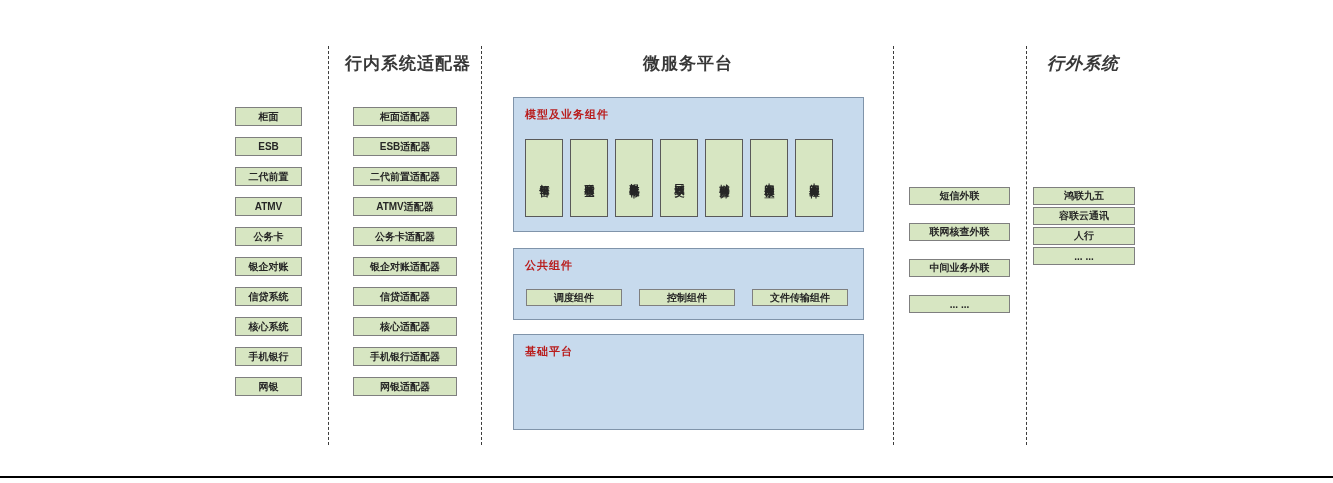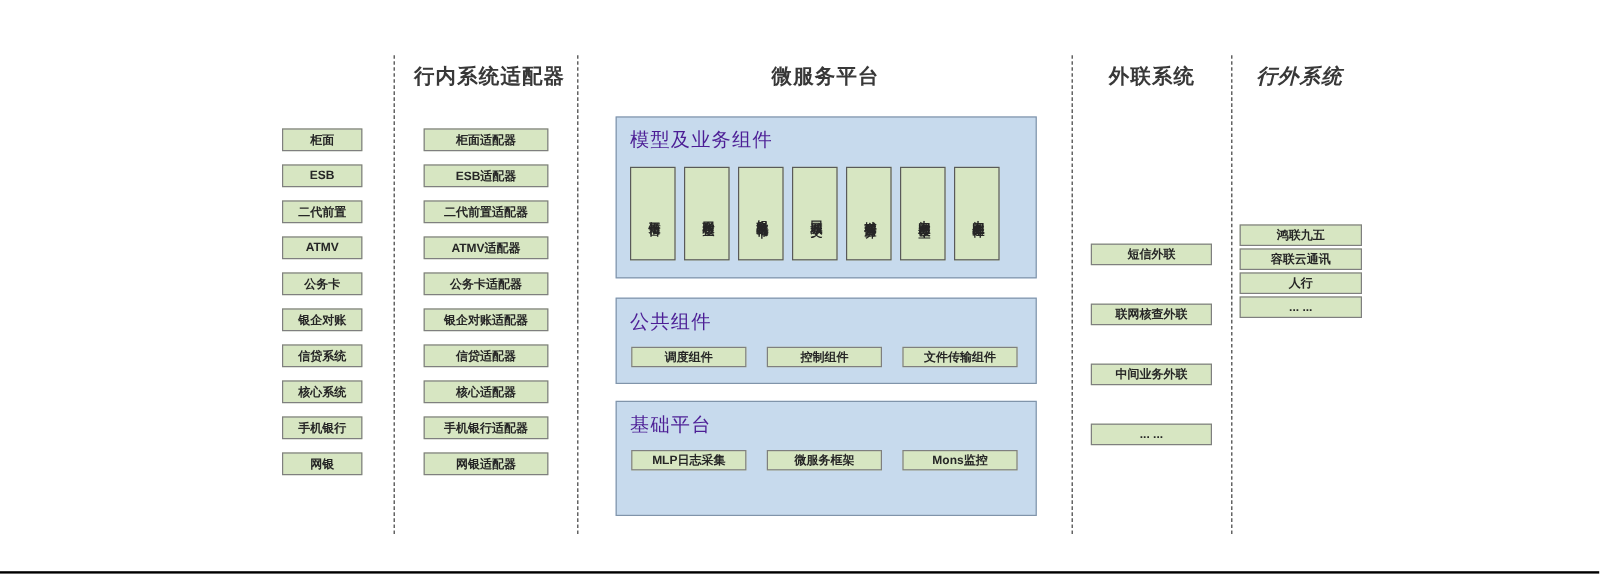--- a/index.html
+++ b/index.html
@@ -45,21 +45,21 @@
     color: #262626;
     font-size: 10px;
     font-weight: bold;
     display: flex;
     align-items: center;
     justify-content: center;
     white-space: nowrap;
   }
   .list-internal   { left: 235px;  top: 107px; width: 67px;  gap: 11px; }
   .list-adapters   { left: 353px;  top: 107px; width: 104px; gap: 11px; }
-  .list-external   { left: 909px;  top: 203px; width: 101px; gap: 32px; }
+  .list-external   { left: 909px;  top: 187px; width: 101px; gap: 18px; }
   .list-outside    { left: 1033px; top: 187px; width: 102px; gap: 2px; }
   .list-internal .green-box,
   .list-adapters .green-box { height: 19px; }
   .list-external .green-box,
   .list-outside  .green-box { height: 18px; }
 
   .panel {
     position: absolute;
     left: 513px;
     width: 351px;
@@ -67,24 +67,25 @@
     background: #c7daed;
     border: 1px solid #8094aa;
   }
   .panel-model  { top: 97px;  height: 135px; }
   .panel-common { top: 248px; height: 72px; padding-left: 20px;  }
   .panel-base   { top: 334px; height: 96px;  }
   .panel-title {
     position: absolute;
     left: 11px;
     top: 9px;
-    font-size: 16px;
-    color: #4c1d95;
+    font-size: 11px;
+    color: #b91c1c;
     letter-spacing: 1px;
     white-space: nowrap;
+    font-weight: bold;
   }
   .model-items {
     position: absolute;
     left: 11px;
     top: 41px;
     display: flex;
     flex-direction: row;
     gap: 7px;
   }
   .model-items .green-box {
@@ -117,21 +118,20 @@
     background: #000000;
   }
 </style>
 </head>
 <body>
 
 <div class="canvas">
 
   <div class="col-header" style="left:308px; width:200px;">行内系统适配器</div>
   <div class="col-header" style="left:563px; width:250px;">微服务平台</div>
-  <div class="col-header" style="left:880px; width:160px;">外联系统</div>
   <div class="col-header" style="left:1003px; width:160px;font-style:italic;">行外系统</div>
 
   <div class="vsep" style="left:328px;"></div>
   <div class="vsep" style="left:481px;"></div>
   <div class="vsep" style="left:893px;"></div>
   <div class="vsep" style="left:1026px;"></div>
 
   <div class="vlist list-adapters">
       <div class="green-box">柜面适配器</div>
       <div class="green-box">ESB适配器</div>
@@ -175,25 +175,20 @@
     <div class="panel-title">公共组件</div>
     <div class="row-items">
         <div class="green-box">调度组件</div>
         <div class="green-box">控制组件</div>
         <div class="green-box">文件传输组件</div>
       </div>
   </div>
 
   <div class="panel panel-base">
     <div class="panel-title">基础平台</div>
-    <div class="row-items">
-        <div class="green-box">MLP日志采集</div>
-        <div class="green-box">微服务框架</div>
-        <div class="green-box">Mons监控</div>
-      </div>
   </div>
 
   <div class="vlist list-external">
       <div class="green-box">短信外联</div>
       <div class="green-box">联网核查外联</div>
       <div class="green-box">中间业务外联</div>
       <div class="green-box">... ...</div>
     </div>
 
   <div class="vlist list-outside">

